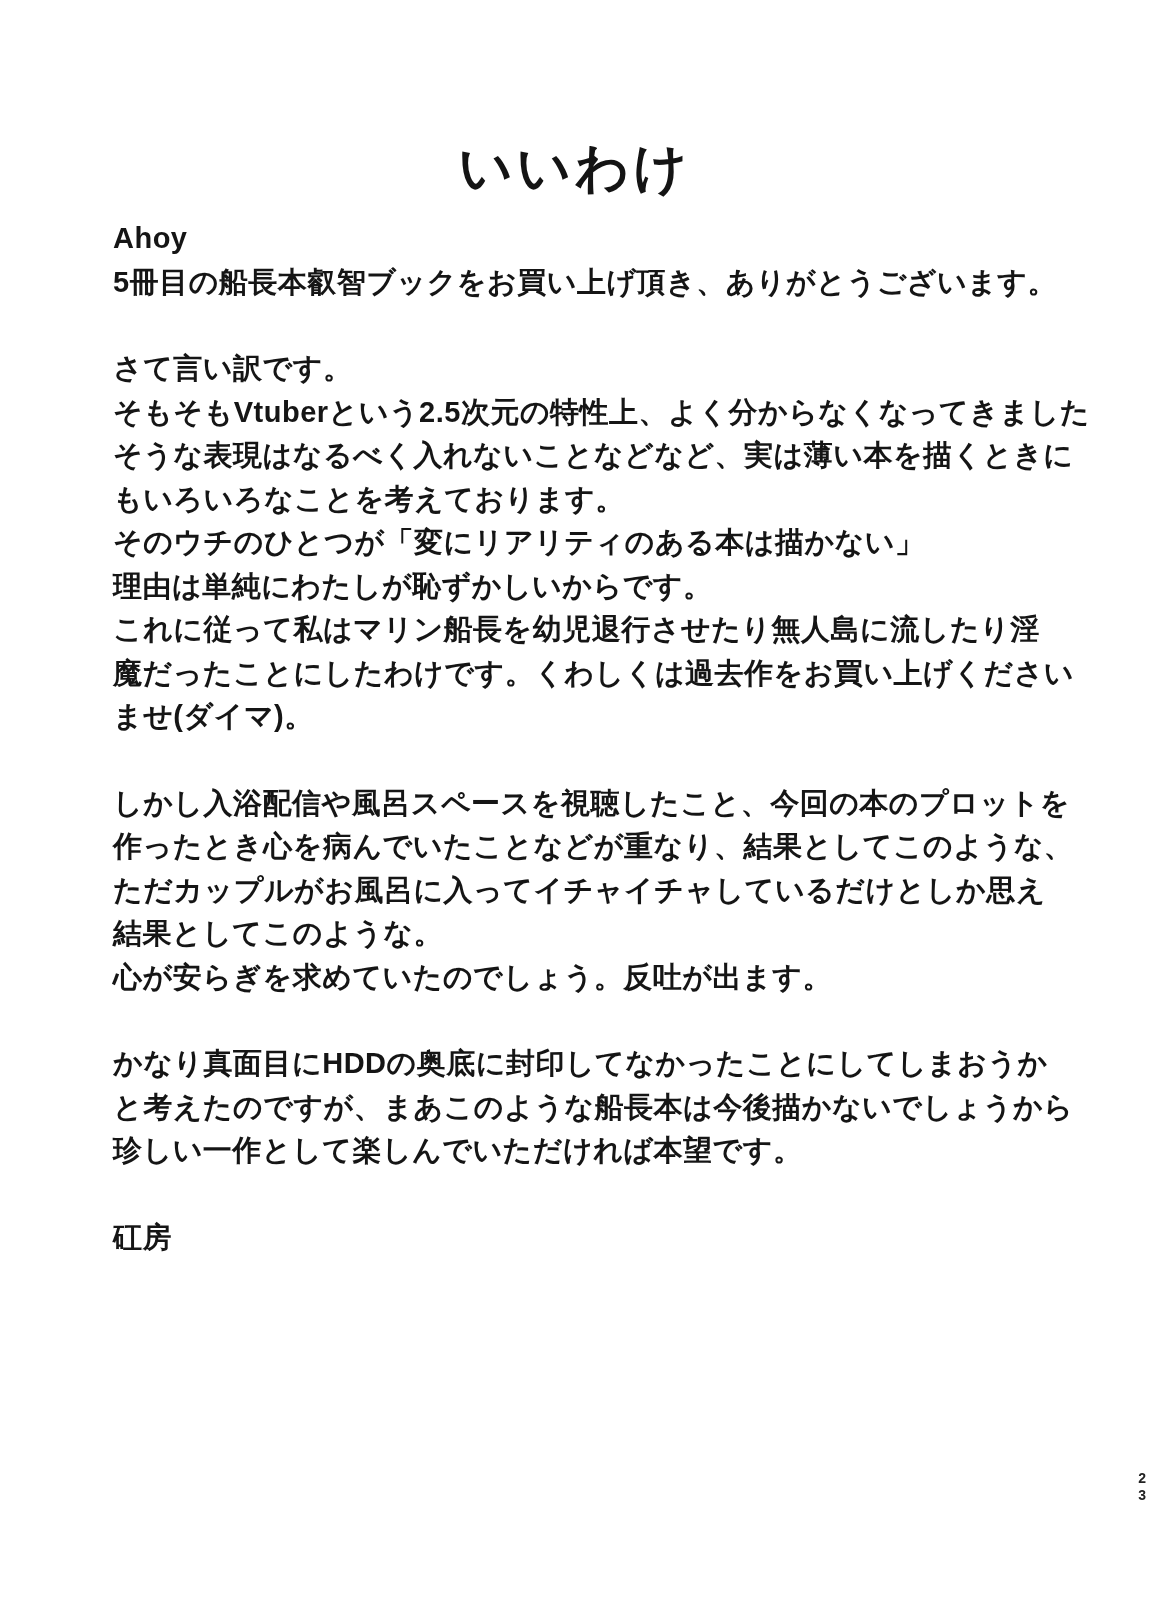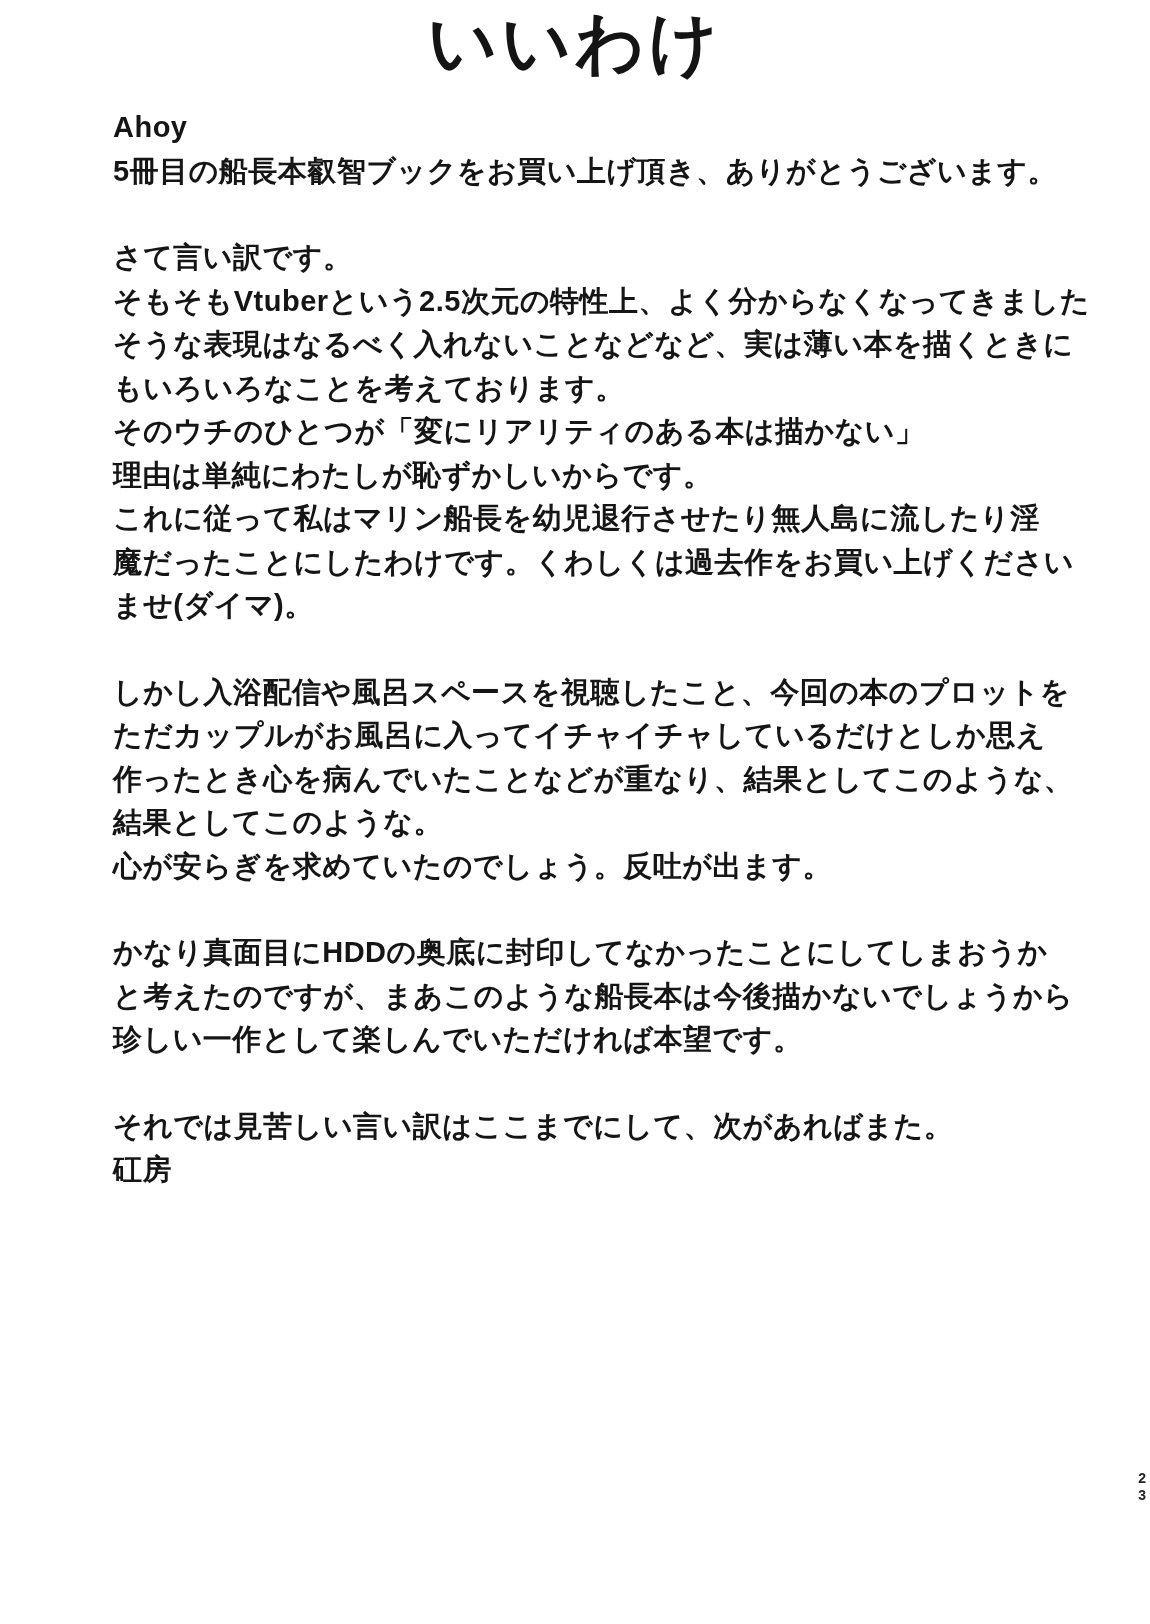--- a/index.html
+++ b/index.html
@@ -15,29 +15,30 @@
     color: #121212;
     overflow: hidden;
   }
   .page {
     width: 100%;
     height: 100%;
     position: relative;
     background: #ffffff;
   }
   .page-title {
+    padding-top: 126px;
     text-align: center;
-    font-size: 68px;
+    font-size: 53px;
     line-height: 84px;
     font-weight: bold;
     letter-spacing: 4px;
     color: #141414;
   }
   .content {
-    margin-top: 22px;
+    margin-top: 7px;
     padding-left: 113px;
     padding-right: 95px;
     font-size: 29px;
     line-height: 43.5px;
     font-weight: 600;
     letter-spacing: 0.5px;
     color: #151515;
   }
   .para {
     margin: 0 0 43px 0;
@@ -77,34 +78,33 @@
       <div class="line">もいろいろなことを考えております。</div>
       <div class="line">そのウチのひとつが「変にリアリティのある本は描かない」</div>
       <div class="line">理由は単純にわたしが恥ずかしいからです。</div>
       <div class="line">これに従って私はマリン船長を幼児退行させたり無人島に流したり淫</div>
       <div class="line">魔だったことにしたわけです。くわしくは過去作をお買い上げください</div>
       <div class="line">ませ(ダイマ)。</div>
     </div>
 
     <div class="para">
       <div class="line">しかし入浴配信や風呂スペースを視聴したこと、今回の本のプロットを</div>
+      <div class="line">作ったとき心を病んでいたことなどが重なり、結果としてこのような、</div>
       <div class="line">ただカップルがお風呂に入ってイチャイチャしているだけとしか思え</div>
-      <div class="line">作ったとき心を病んでいたことなどが重なり、結果としてこのような、</div>
       <div class="line">結果としてこのような。</div>
       <div class="line">心が安らぎを求めていたのでしょう。反吐が出ます。</div>
     </div>
 
     <div class="para">
       <div class="line">かなり真面目にHDDの奥底に封印してなかったことにしてしまおうか</div>
       <div class="line">と考えたのですが、まあこのような船長本は今後描かないでしょうから</div>
       <div class="line">珍しい一作として楽しんでいただければ本望です。</div>
     </div>
 
     <div class="para">
-      <div class="line">それでは見苦しい言い訳はここまでにして、次があればまた。</div>
       <div class="line">矼房</div>
     </div>
 
   </div>
 
   <div class="page-number">
     <div>2</div>
     <div>3</div>
   </div>
 

